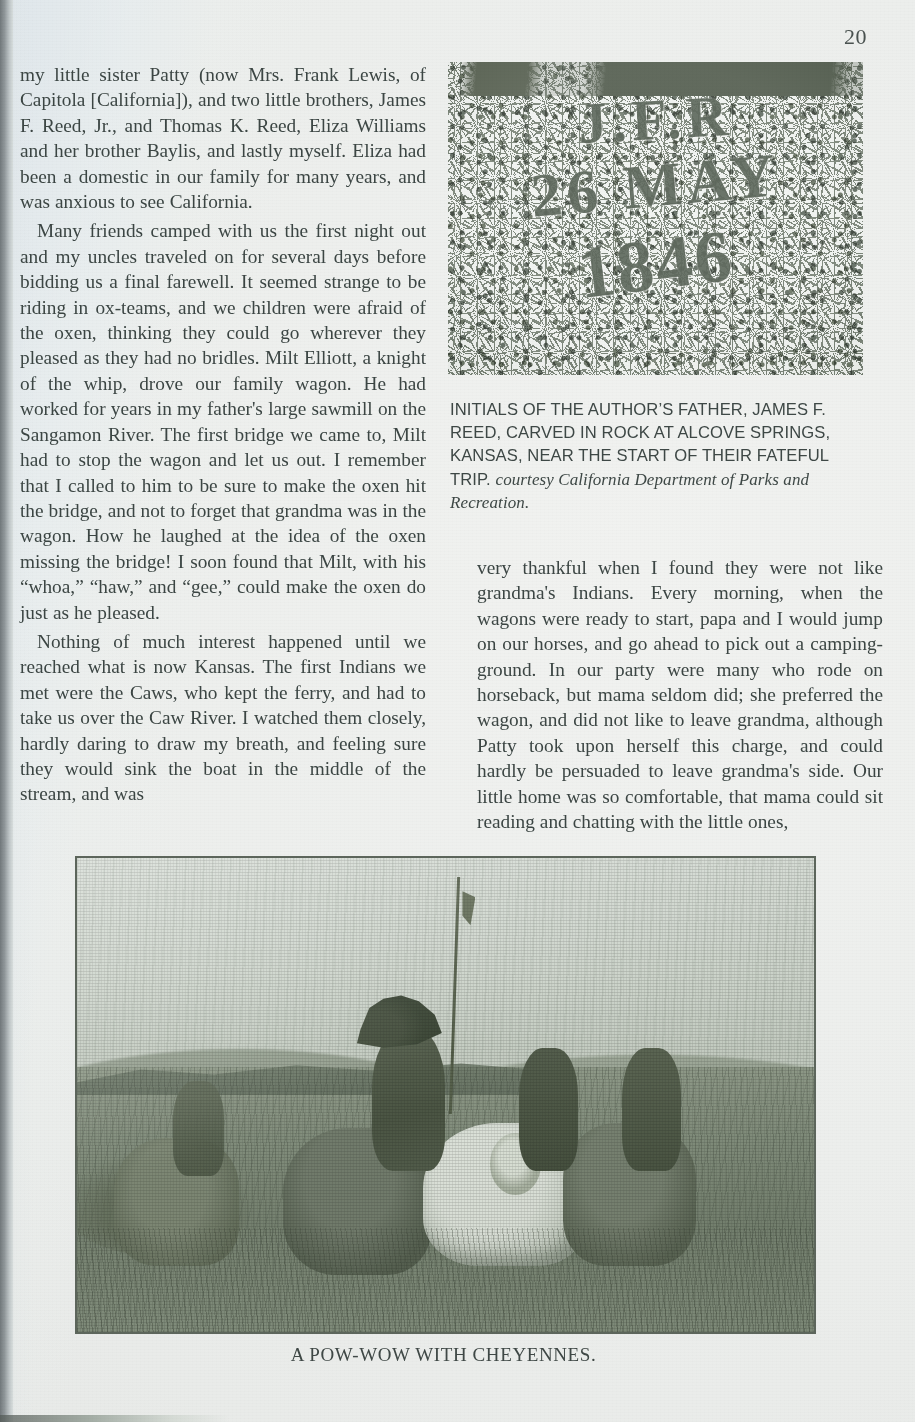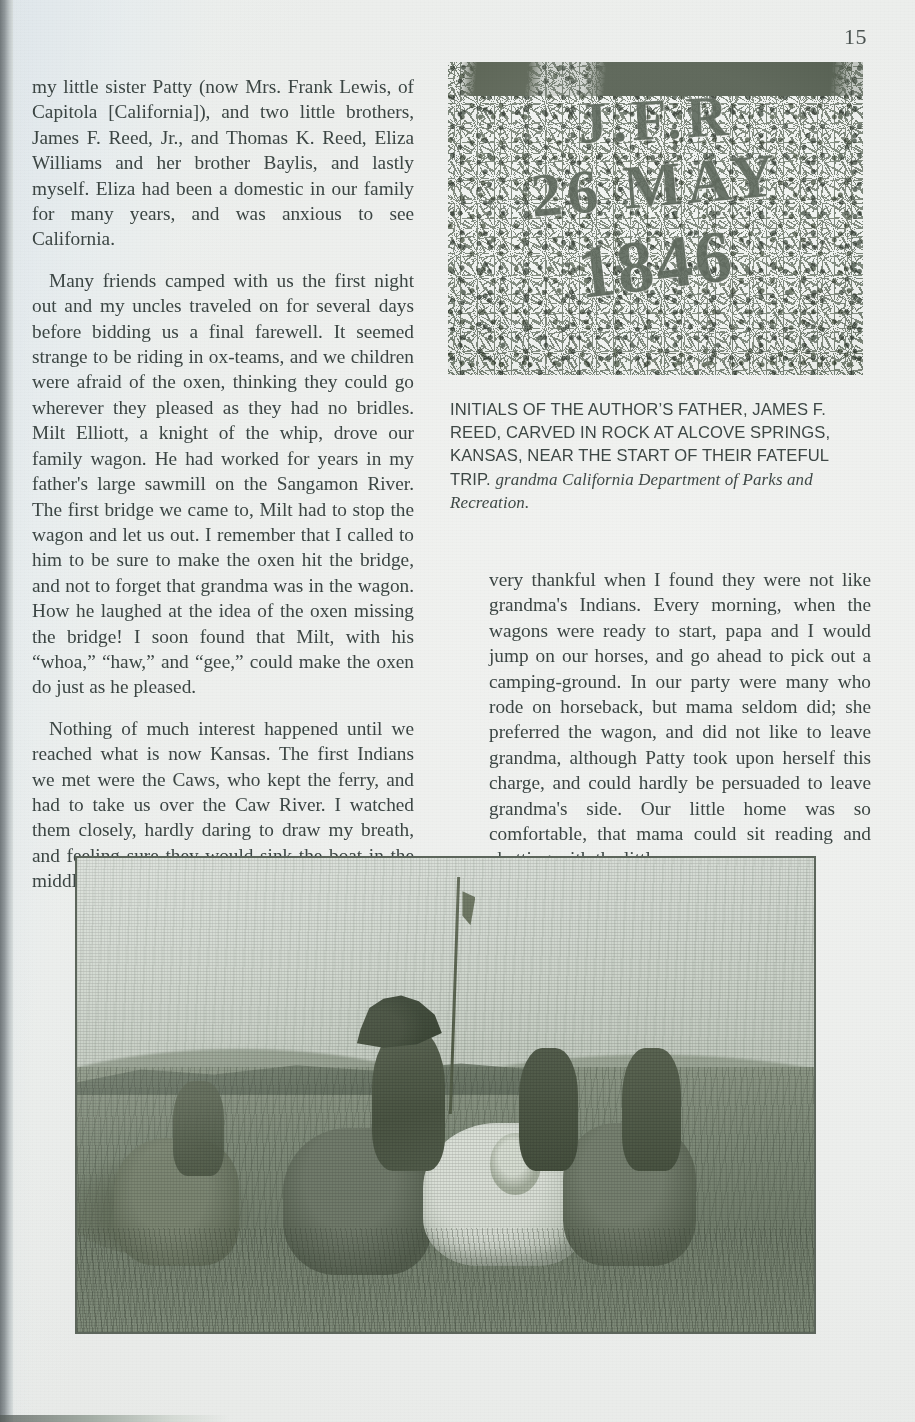--- a/index.html
+++ b/index.html
@@ -48,21 +48,21 @@
 
   
   .col{
     position:absolute;
     font-size:19.3px;line-height:25.4px;
     color:#3c4644;
     text-align:justify;
     -webkit-hyphens:none;hyphens:none;
     word-spacing:.2px;
   }
-  .col p{margin:16px;}
+  .col p{margin:4px;}
   .col p.ind{text-indent:17px;}
   #col-left{left:16px;top:58px;width:414px;}
   #col-right{left:473px;top:551px;width:414px;}
 
   
   #rock-photo{
     position:absolute;left:448px;top:62px;width:415px;height:313px;
     overflow:hidden;
     background:#e9ecea;
   }
@@ -263,41 +263,41 @@
   }
 </style>
 </head>
 <body>
 
 <div id="page">
 
   <div id="gutter"></div>
   <div id="edge-bottom"></div>
 
-  <div class="folio">15</div>
+  <div class="folio">20</div>
 
   <div class="col" id="col-left">
     <p>my little sister Patty (now Mrs. Frank Lewis, of Capitola [California]), and two little brothers, James F. Reed, Jr., and Thomas K. Reed, Eliza Williams and her brother Baylis, and lastly myself. Eliza had been a domestic in our family for many years, and was anxious to see California.</p>
     <p class="ind">Many friends camped with us the first night out and my uncles traveled on for several days before bidding us a final farewell. It seemed strange to be riding in ox-teams, and we children were afraid of the oxen, thinking they could go wherever they pleased as they had no bridles. Milt Elliott, a knight of the whip, drove our family wagon. He had worked for years in my father's large sawmill on the Sangamon River. The first bridge we came to, Milt had to stop the wagon and let us out. I remember that I called to him to be sure to make the oxen hit the bridge, and not to forget that grandma was in the wagon. How he laughed at the idea of the oxen missing the bridge! I soon found that Milt, with his “whoa,” “haw,” and “gee,” could make the oxen do just as he pleased.</p>
     <p class="ind">Nothing of much interest happened until we reached what is now Kansas. The first Indians we met were the Caws, who kept the ferry, and had to take us over the Caw River. I watched them closely, hardly daring to draw my breath, and feeling sure they would sink the boat in the middle of the stream, and was</p>
   </div>
 
   <div id="rock-photo">
     <div class="grainfield"></div>
     <div class="speckle"></div>
     <div class="dark-top"></div>
     <div class="carve c1">J.F.R</div>
     <div class="carve c2">26 MAY</div>
     <div class="carve c3">1846</div>
     <div class="vignette"></div>
   </div>
 
   <div id="rock-caption">
     <span>INITIALS OF THE AUTHOR’S FATHER, JAMES F. REED, CARVED IN ROCK AT ALCOVE SPRINGS, KANSAS, NEAR THE START OF THEIR FATEFUL TRIP.</span>
-    <span class="credit">grandma California Department of Parks and Recreation.</span>
+    <span class="credit">courtesy California Department of Parks and Recreation.</span>
   </div>
 
   <div class="col" id="col-right">
     <p>very thankful when I found they were not like grandma's Indians. Every morning, when the wagons were ready to start, papa and I would jump on our horses, and go ahead to pick out a camping-ground. In our party were many who rode on horseback, but mama seldom did; she preferred the wagon, and did not like to leave grandma, although Patty took upon herself this charge, and could hardly be persuaded to leave grandma's side. Our little home was so comfortable, that mama could sit reading and chatting with the little ones,</p>
   </div>
 
   <div id="engraving">
     <div class="sky"></div>
     <div class="sky-streaks"></div>
     <div class="hills"></div>
@@ -317,15 +317,16 @@
     <div class="fig horse-dark-b"></div>
     <div class="fig rider-b"></div>
     <div class="fig rider-c"></div>
     <div class="grass"></div>
     <div class="halftone"></div>
     <div class="wash"></div>
     <div class="sig"></div>
     <div class="sig-r"></div>
   </div>
 
+  <div id="engraving-caption">A POW-WOW WITH CHEYENNES.</div>
 
   <div id="grain"></div>
 </div>
 
 </body></html>

